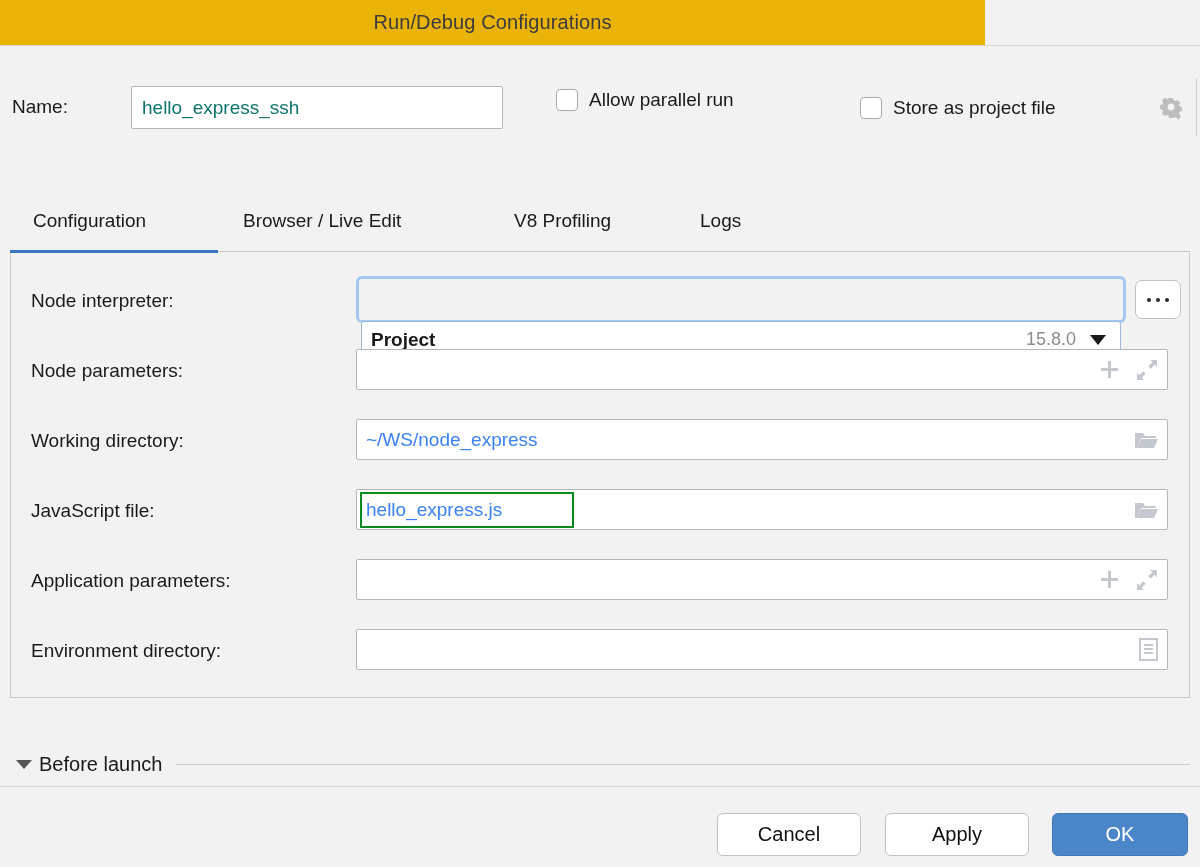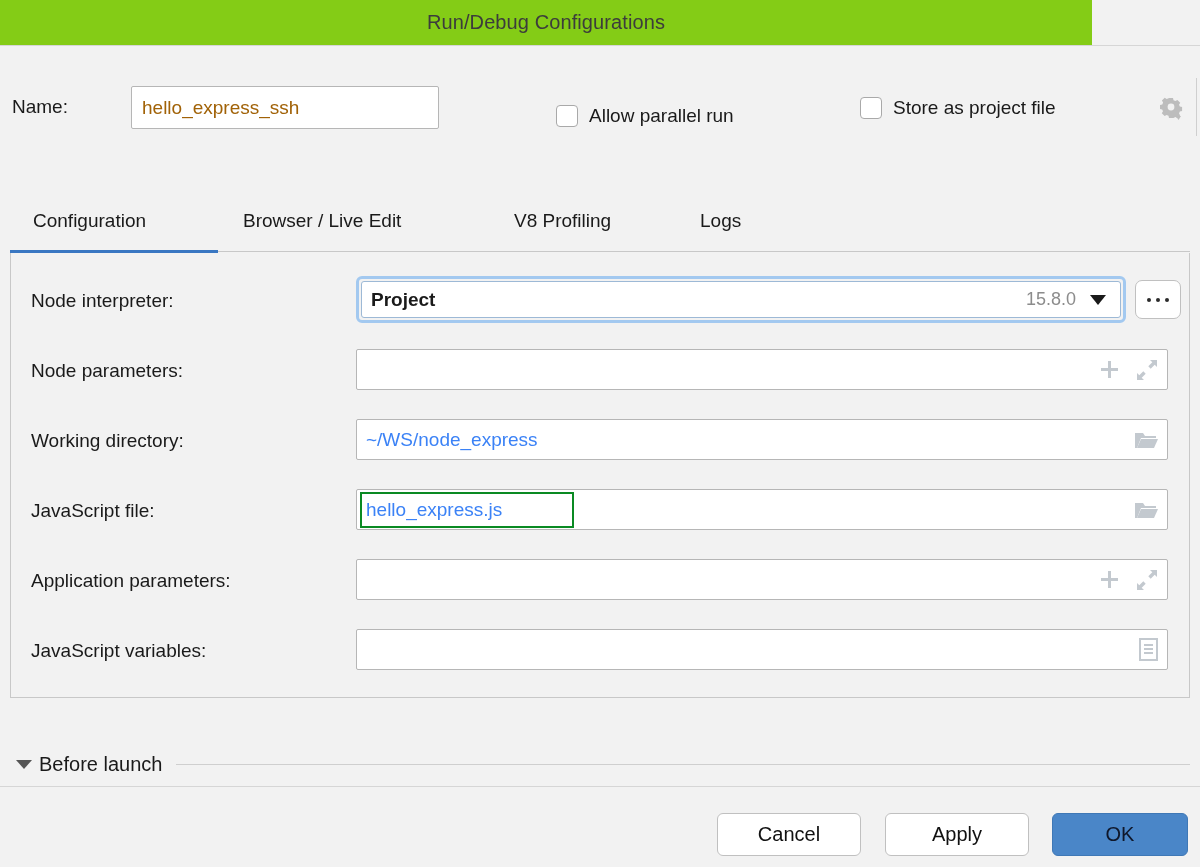--- a/index.html
+++ b/index.html
@@ -13,22 +13,22 @@
     font-family: "Liberation Sans", sans-serif;
     color: #1a1a1a;
     overflow: hidden;
     position: relative;
     -webkit-font-smoothing: antialiased;
   }
 
   
   .titlebar {
     height: 45px;
-    width: 1092px;
-    background: #84cc16;
+    width: 985px;
+    background: #eab308;
     display: flex;
     align-items: center;
     justify-content: center;
     box-sizing: border-box;
   }
   .titlebar-text {
     font-size: 20px;
     color: #3c3c3c;
     letter-spacing: .1px;
   }
@@ -47,43 +47,43 @@
     position: absolute;
     left: 12px;
     top: 96px;
     font-size: 19px;
     color: #1a1a1a;
   }
   .name-input {
     position: absolute;
     left: 131px;
     top: 86px;
-    width: 308px;
+    width: 372px;
     height: 43px;
     box-sizing: border-box;
     background: #ffffff;
     border: 1px solid #b6b6b6;
     border-radius: 2px;
     font-size: 19px;
-    color: #a16207;
+    color: #0f766e;
     padding: 16px 10px;
     font-family: "Liberation Sans", sans-serif;
     outline: none;
     line-height: 41px;
   }
 
   .chkwrap {
     position: absolute;
     display: flex;
     align-items: center;
     top: 96px;
     transform: translateY(-50%);
     gap: 11px;
   }
-  .chkwrap.c1 { left: 556px; top: 116px; }
+  .chkwrap.c1 { left: 556px; top: 100px; }
   .chkwrap.c2 { left: 860px; top: 108px; }
   .checkbox {
     width: 22px;
     height: 22px;
     box-sizing: border-box;
     background: #fff;
     border: 1px solid #a9a9a9;
     border-radius: 4px;
     flex: none;
   }
@@ -220,20 +220,21 @@
     width: 100%;
     height: 100%;
     box-sizing: border-box;
     background: #fff;
     border: 1px solid #9db9d6;
     border-radius: 3px;
     display: flex;
     align-items: center;
     padding: 0 9px;
     position: relative;
+    margin-top: 40px;
   }
   .combo-project {
     font-size: 19px;
     color: #1a1a1a;
     font-weight: 600;
     margin-right: 10px;
   }
   .combo-path {
     font-size: 19px;
     color: #909090;
@@ -352,21 +353,21 @@
     border: 1px solid #c0c0c0;
     color: #111;
   }
   .btn.cancel { left: 717px; width: 144px; text-align: center; }
   .btn.apply  { left: 885px; width: 144px; }
   .btn.ok {
     left: 1052px;
     width: 136px;
     background: #4a86c8;
     border: 1px solid #3f78b6;
-    color: #0f172a;
+    color: #ffffff;
   }
 
   .icon { display: block; flex: none; }
 </style>
 </head>
 <body>
 
 <div class="titlebar">
   <div class="titlebar-text">Run/Debug Configurations</div>
 </div>
@@ -477,21 +478,21 @@
         <rect x="2" y="9" width="17" height="3" fill="#c3c9cf"></rect>
       </svg>
       <svg class="icon" width="22" height="22" viewBox="0 0 22 22" aria-hidden="true">
         <path fill="#c3c9cf" d="M21 1l-7 0 2.3 2.3-4 4 2.4 2.4 4-4L21 8z"></path>
         <path fill="#c3c9cf" d="M1 21l7 0-2.3-2.3 4-4-2.4-2.4-4 4L1 14z"></path>
       </svg>
     </span>
   </div>
 
   <div class="row" style="top:378px;">
-    <div class="row-label">JavaScript variables:</div>
+    <div class="row-label">Environment directory:</div>
   </div>
   <div class="field" style="left:345px; top:376px; width:812px;">
     <span class="field-text"></span>
     <span class="field-icons">
       <svg class="icon" width="19" height="23" viewBox="0 0 19 23" aria-hidden="true">
         <rect x="1" y="1" width="17" height="21" fill="none" stroke="#c3c9cf" stroke-width="2"></rect>
         <rect x="5" y="6" width="9" height="2" fill="#c3c9cf"></rect>
         <rect x="5" y="10" width="9" height="2" fill="#c3c9cf"></rect>
         <rect x="5" y="14" width="9" height="2" fill="#c3c9cf"></rect>
       </svg>

